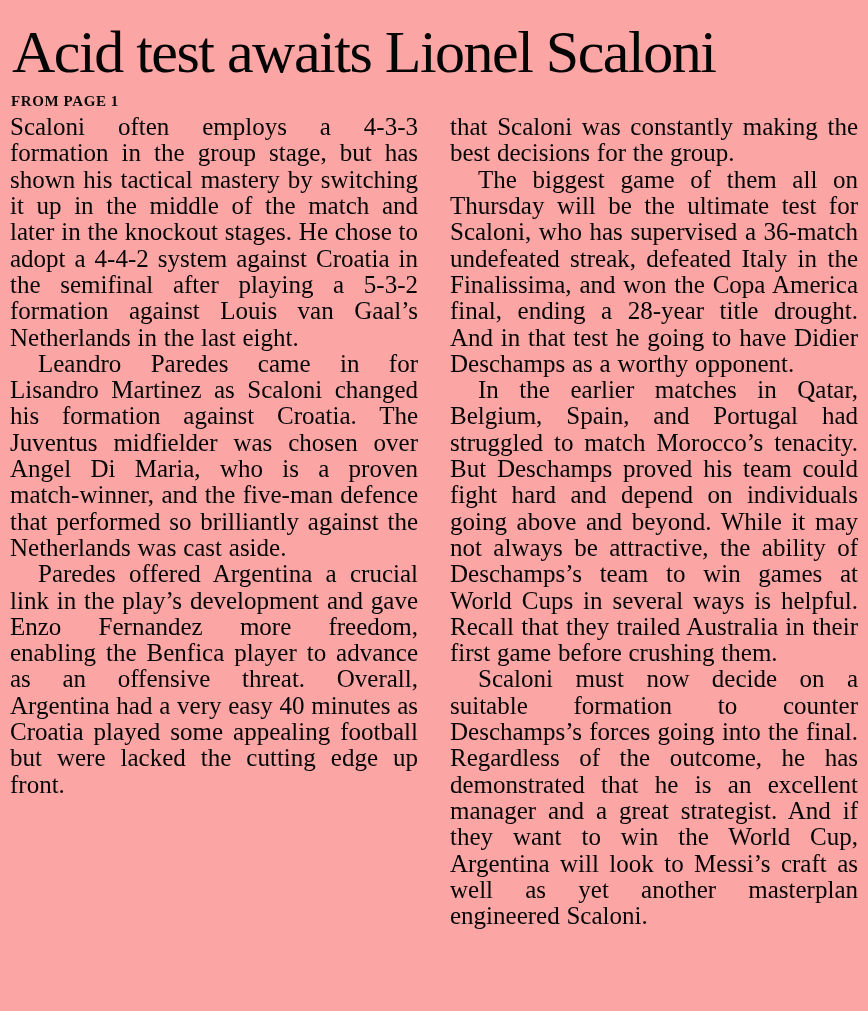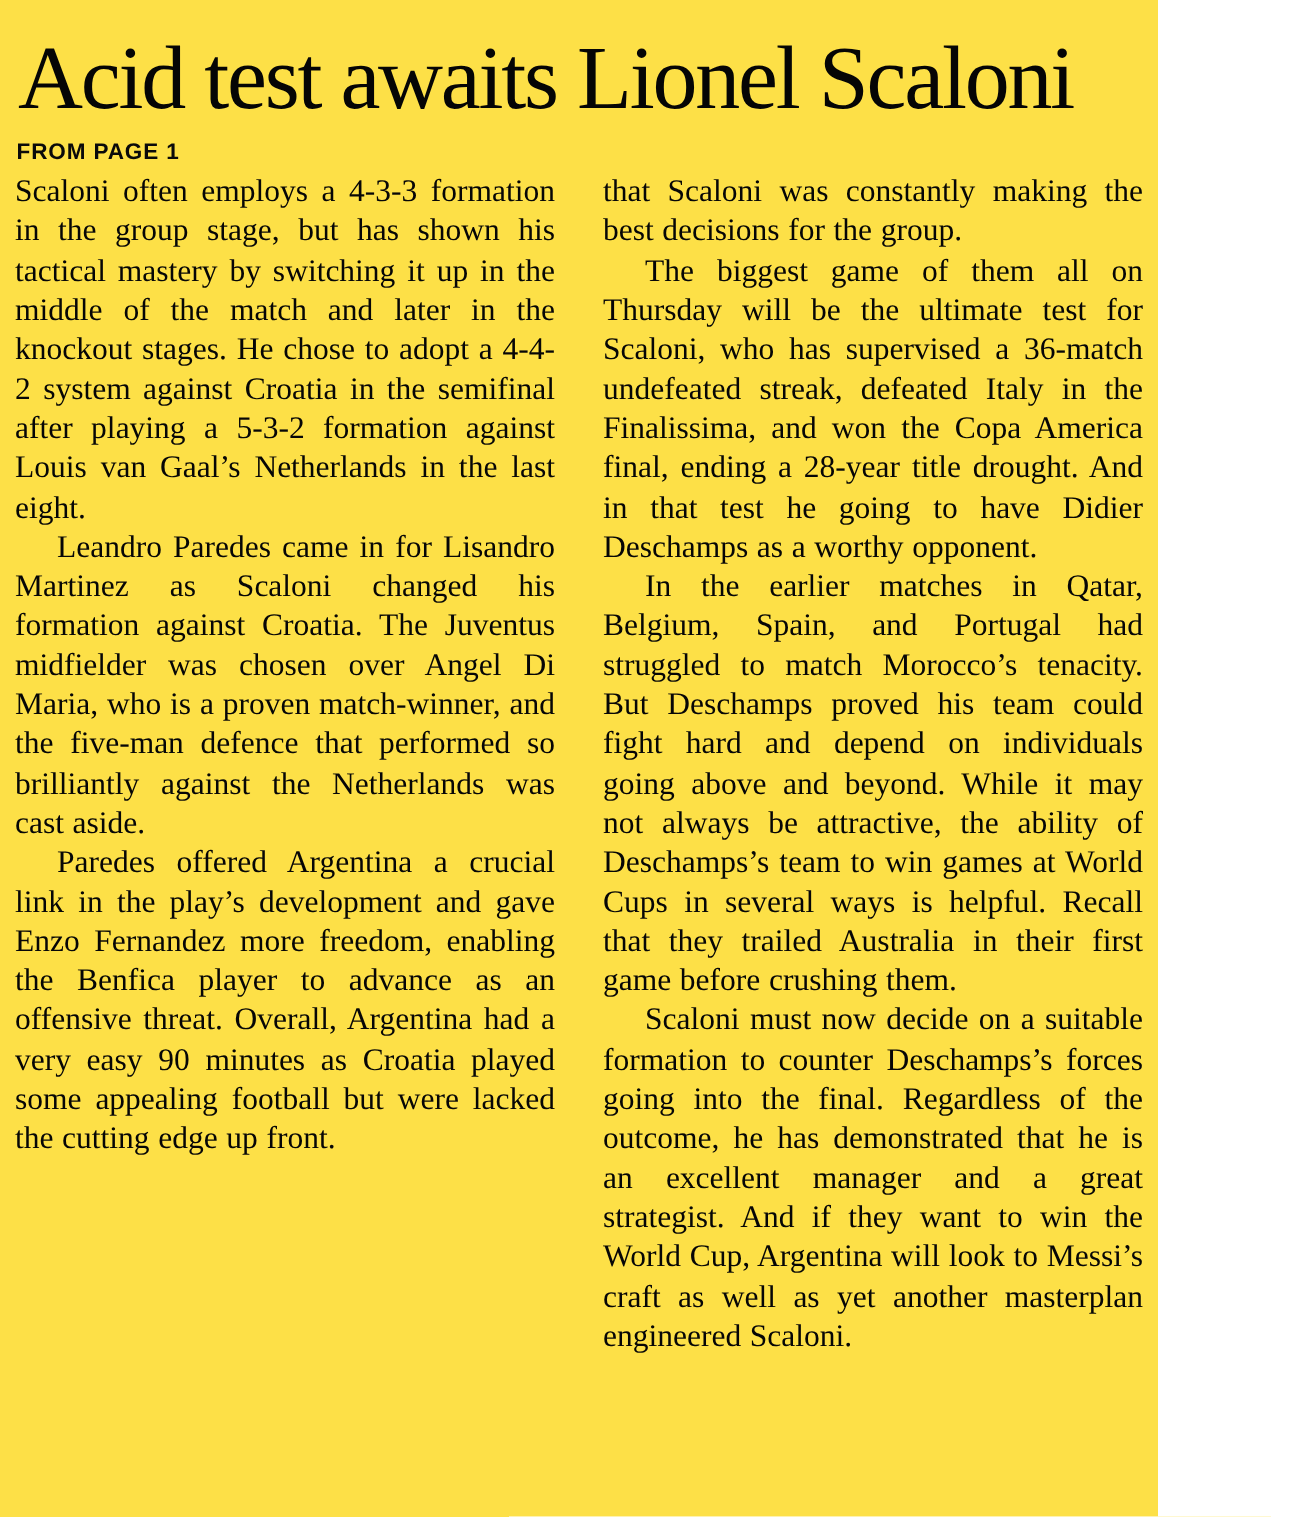--- a/index.html
+++ b/index.html
@@ -8,56 +8,56 @@
     color: #000000;
   }
   body {
     width: 868px;
     min-height: 1011px;
     font-family: "Liberation Serif", serif;
     margin: 0 auto;
     overflow: hidden;
   }
   .page {
-    width: 772px;
+    width: 868px;
     min-height: 1011px;
     padding: 16px 10px 30px 10px;
-    background: #fde047;
+    background: #fca5a5;
   }
   .headline {
     font-family: "Liberation Serif", serif;
     font-weight: 400;
     font-size: 60px;
     line-height: 1.02;
     letter-spacing: -1.5px;
     white-space: nowrap;
     color: #050505;
     margin: 6px 0 10px 2px;
   }
   .kicker {
-    font-family: Liberation Sans, sans-serif;
+    font-family: Liberation Serif, serif;
     font-weight: 700;
     font-size: 15px;
     letter-spacing: 0.6px;
     text-transform: uppercase;
     color: #0a0a0a;
     margin: 0 0 4px 1px;
   }
   .columns {
     display: flex;
     flex-direction: row;
     gap: 32px;
     align-items: flex-start;
   }
   .col {
     flex: 1 1 0;
     min-width: 0;
   }
   .col p {
-    font-size: 21px;
+    font-size: 25px;
     line-height: 26.3px;
     text-align: justify;
     text-justify: inter-word;
     color: #060606;
     text-indent: 28px;
     word-spacing: 0.5px;
   }
   .col p.no-indent {
     text-indent: 0;
   }
@@ -69,21 +69,21 @@
 
   <h1 class="headline">Acid test awaits Lionel Scaloni</h1>
 
   <div class="kicker">FROM PAGE 1</div>
 
   <div class="columns">
 
     <div class="col">
       <p class="no-indent">Scaloni often employs a 4-3-3 formation in the group stage, but has shown his tactical mastery by switching it up in the middle of the match and later in the knockout stages. He chose to adopt a 4-4-2 system against Croatia in the semifinal after playing a 5-3-2 formation against Louis van Gaal’s Netherlands in the last eight.</p>
       <p>Leandro Paredes came in for Lisandro Martinez as Scaloni changed his formation against Croatia. The Juventus midfielder was chosen over Angel Di Maria, who is a proven match-winner, and the five-man defence that performed so brilliantly against the Netherlands was cast aside.</p>
-      <p>Paredes offered Argentina a crucial link in the play’s development and gave Enzo Fernandez more freedom, enabling the Benfica player to advance as an offensive threat. Overall, Argentina had a very easy 90 minutes as Croatia played some appealing football but were lacked the cutting edge up front.</p>
+      <p>Paredes offered Argentina a crucial link in the play’s development and gave Enzo Fernandez more freedom, enabling the Benfica player to advance as an offensive threat. Overall, Argentina had a very easy 40 minutes as Croatia played some appealing football but were lacked the cutting edge up front.</p>
     </div>
 
     <div class="col">
       <p class="no-indent">that Scaloni was constantly making the best decisions for the group.</p>
       <p>The biggest game of them all on Thursday will be the ultimate test for Scaloni, who has supervised a 36-match undefeated streak, defeated Italy in the Finalissima, and won the Copa America final, ending a 28-year title drought. And in that test he going to have Didier Deschamps as a worthy opponent.</p>
       <p>In the earlier matches in Qatar, Belgium, Spain, and Portugal had struggled to match Morocco’s tenacity. But Deschamps proved his team could fight hard and depend on individuals going above and beyond. While it may not always be attractive, the ability of Deschamps’s team to win games at World Cups in several ways is helpful. Recall that they trailed Australia in their first game before crushing them.</p>
       <p>Scaloni must now decide on a suitable formation to counter Deschamps’s forces going into the final. Regardless of the outcome, he has demonstrated that he is an excellent manager and a great strategist. And if they want to win the World Cup, Argentina will look to Messi’s craft as well as yet another masterplan engineered Scaloni.</p>
     </div>
 
   </div>

